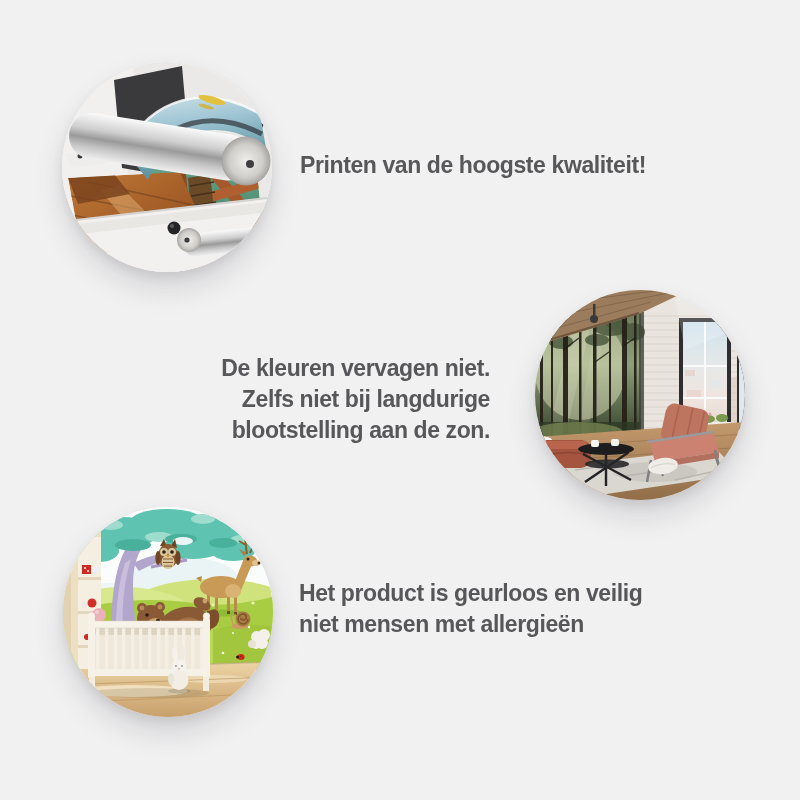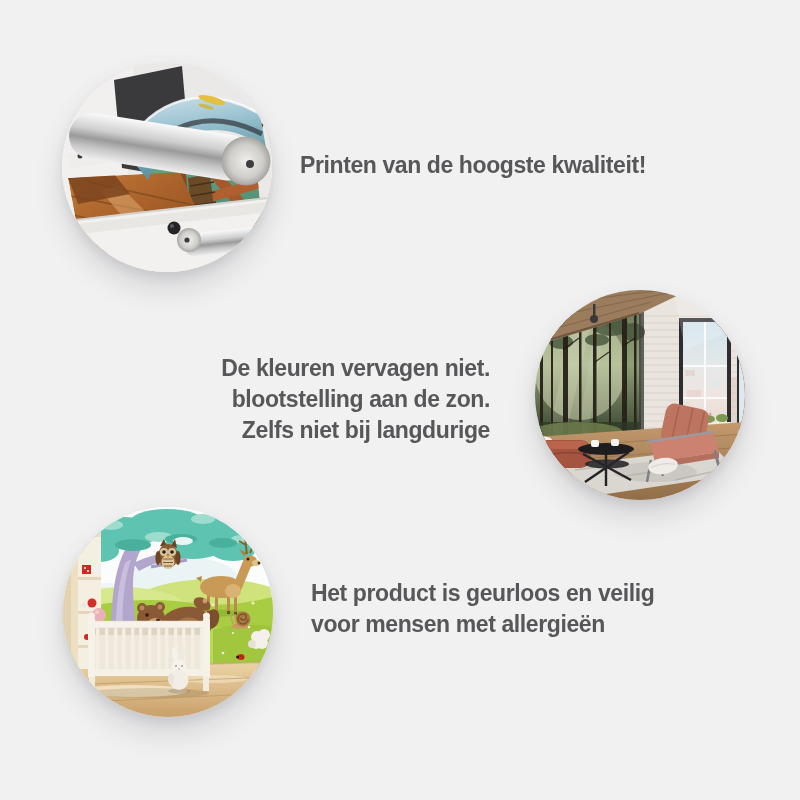--- a/index.html
+++ b/index.html
@@ -9,21 +9,21 @@
           box-shadow:0 16px 28px rgba(80,80,85,.18), 0 5px 10px rgba(80,80,85,.10);
           background:#fff;}
   .circle svg{display:block;width:100%;height:100%;}
   .c1{left:62px;top:62px;}
   .c2{left:535px;top:290px;}
   .c3{left:63px;top:507px;}
   .feature-text{position:absolute;color:#57575a;font-weight:700;font-size:23px;line-height:31px;letter-spacing:-0.4px;}
   .feature-text span{display:block;}
   .t1{left:300px;top:150px;width:420px;text-align:left;}
   .t2{right:310px;top:353px;width:340px;text-align:right;}
-  .t3{left:299px;top:578px;width:400px;text-align:left;margin-left:12px;}
+  .t3{left:299px;top:578px;width:400px;text-align:left;}
 </style>
 </head>
 <body>
 
 <div class="stage">
 
   <div class="circle c1">
     <svg viewBox="0 0 210 210">
       <defs>
         <linearGradient id="g1metal" x1="0" y1="0" x2="0" y2="1">
@@ -252,22 +252,22 @@
       </g>
       <g transform="rotate(-8 128 176)">
         <ellipse cx="128" cy="176" rx="15" ry="8" fill="#efece7"></ellipse>
         <path d="M116 176 Q128 172 140 176" stroke="#d9d5cf" stroke-width="1.2" fill="none"></path>
       </g>
     </svg>
   </div>
 
   <div class="feature-text t2">
     <span>De kleuren vervagen niet.</span>
+    <span>Zelfs niet bij langdurige</span>
     <span>blootstelling aan de zon.</span>
-    <span>Zelfs niet bij langdurige</span>
   </div>
 
   <div class="circle c3">
     <svg viewBox="0 0 210 210">
       <defs>
         <linearGradient id="g3floor" x1="0" y1="0" x2="0" y2="1">
           <stop offset="0" stop-color="#ecd3a4"></stop>
             <stop offset="1" stop-color="#c8a06b"></stop>
         </linearGradient>
       </defs>
@@ -491,16 +491,16 @@
         <ellipse cx="108" cy="172" rx="3" ry="6" fill="#e9e4da"></ellipse>
         <circle cx="113" cy="159" r=".9" fill="#9a938a"></circle>
           <circle cx="119" cy="159" r=".9" fill="#9a938a"></circle>
         <circle cx="116" cy="162" r="1" fill="#d8b8b2"></circle>
       </g>
     </svg>
   </div>
 
   <div class="feature-text t3">
     <span>Het product is geurloos en veilig</span>
-    <span>voor mensen met allergieën</span>
+    <span>niet mensen met allergieën</span>
   </div>
 
 </div>
 
 </body></html>

